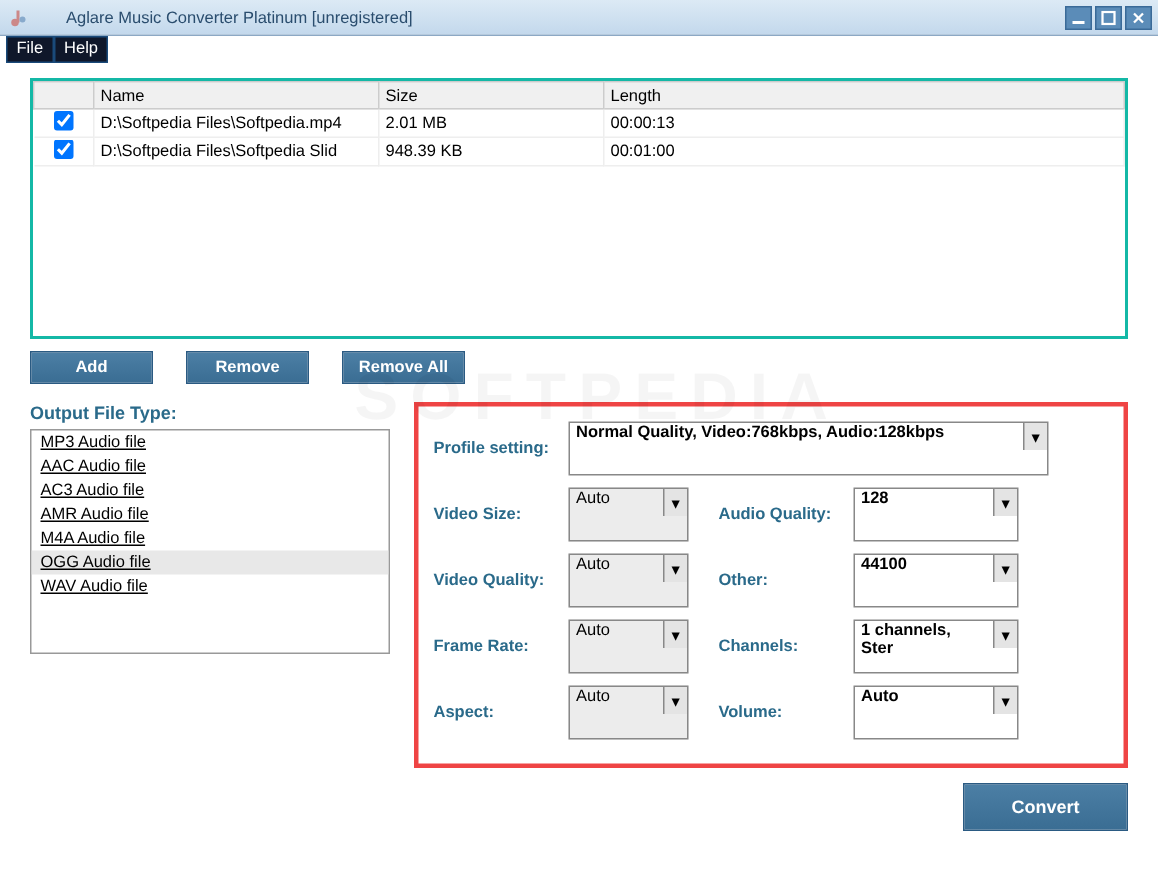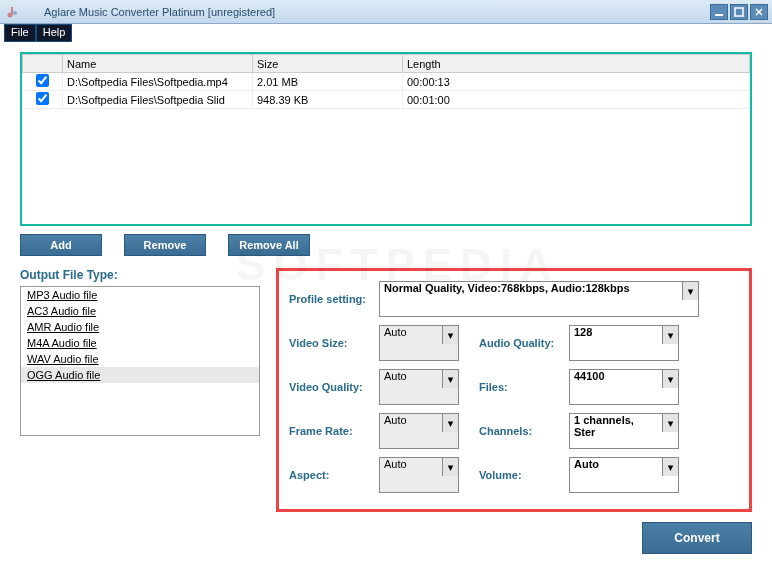--- a/index.html
+++ b/index.html
@@ -133,25 +133,26 @@
     <div class="appbtn">Add</div>
     <div class="appbtn">Remove</div>
     <div class="appbtn">Remove All</div>
   </div>
 
   <div class="lower">
     <div class="leftcol">
       <div class="sectionlabel">Output File Type:</div>
       <div class="typelist" id="typelist">
           <div class="item">MP3 Audio file</div>
+          <div class="item">AAC Audio file</div>
           <div class="item">AC3 Audio file</div>
           <div class="item">AMR Audio file</div>
           <div class="item">M4A Audio file</div>
+          <div class="item sel">OGG Audio file</div>
           <div class="item">WAV Audio file</div>
-          <div class="item sel">OGG Audio file</div>
         </div>
     </div>
 
     <div class="rightcol">
       <div class="tabpanel">
 
         <div class="formrow">
           <div class="lbl">Profile setting:</div>
           <div class="combo white wide">
             <div class="val" style="font-weight:bold">Normal Quality, Video:768kbps, Audio:128kbps</div>
@@ -171,21 +172,21 @@
               <div class="arrow">▾</div>
             </div>
         </div>
 
         <div class="formrow">
           <div class="lbl">Video Quality:</div>
           <div class="combo mid">
               <div class="val">Auto</div>
               <div class="arrow">▾</div>
             </div>
-          <div class="lbl2">Files:</div>
+          <div class="lbl2">Other:</div>
           <div class="combo white mid2">
               <div class="val" style="font-weight:bold">44100</div>
               <div class="arrow">▾</div>
             </div>
         </div>
 
         <div class="formrow">
           <div class="lbl">Frame Rate:</div>
           <div class="combo mid">
               <div class="val">Auto</div>

